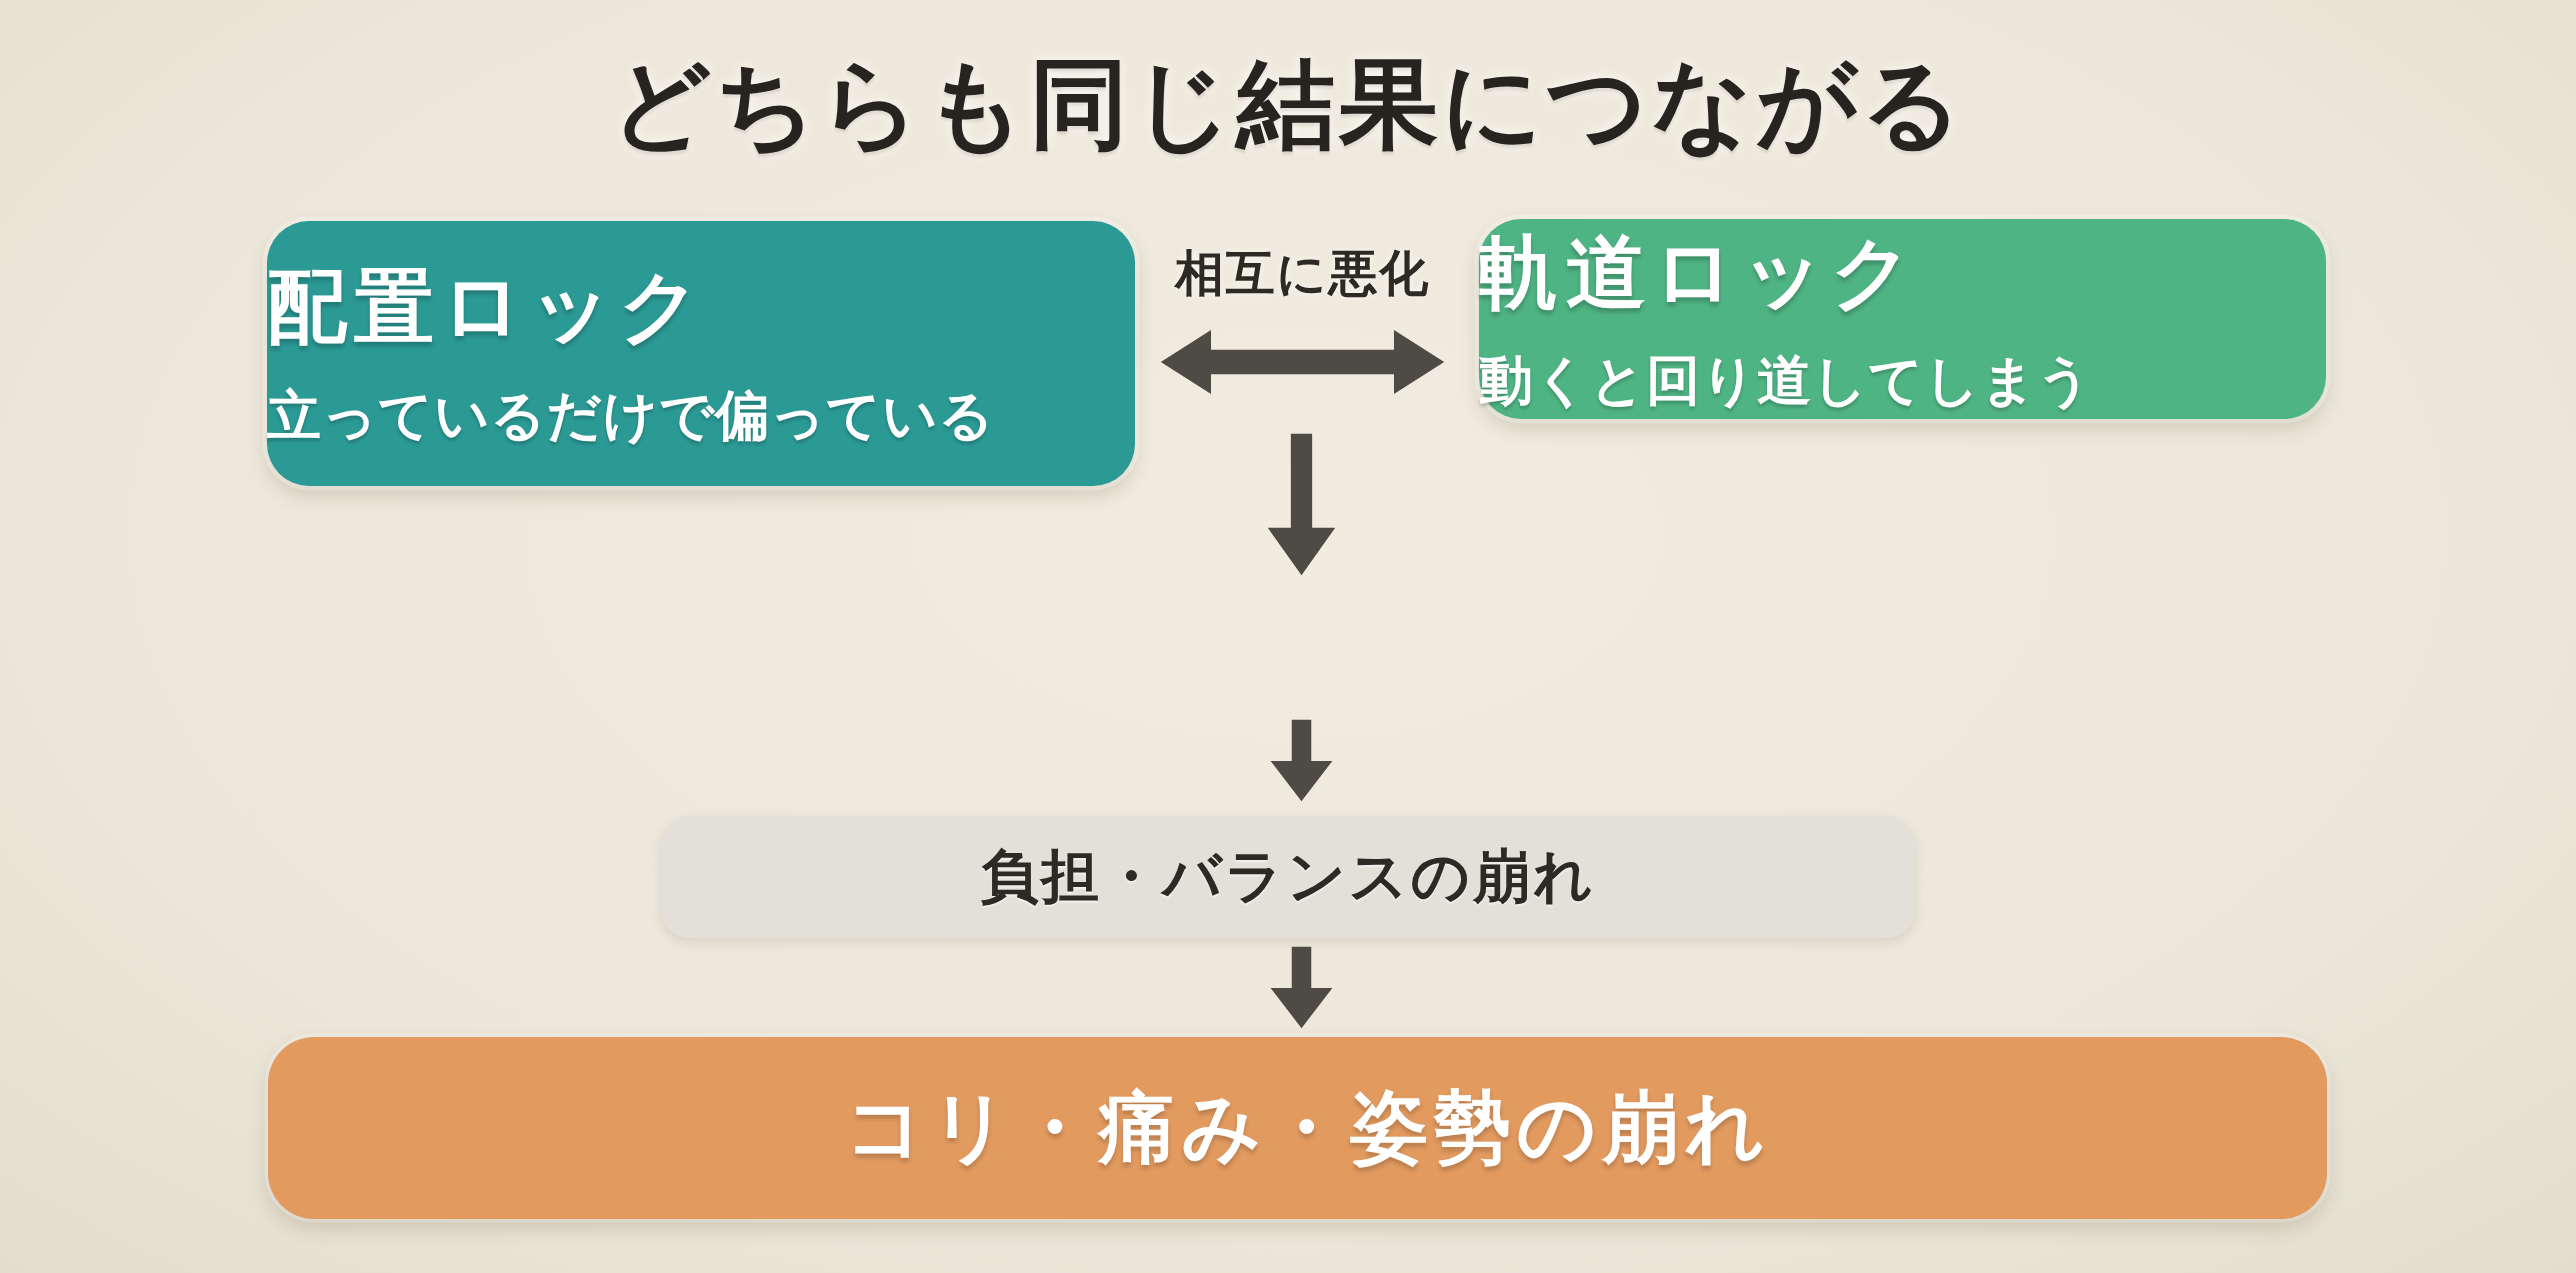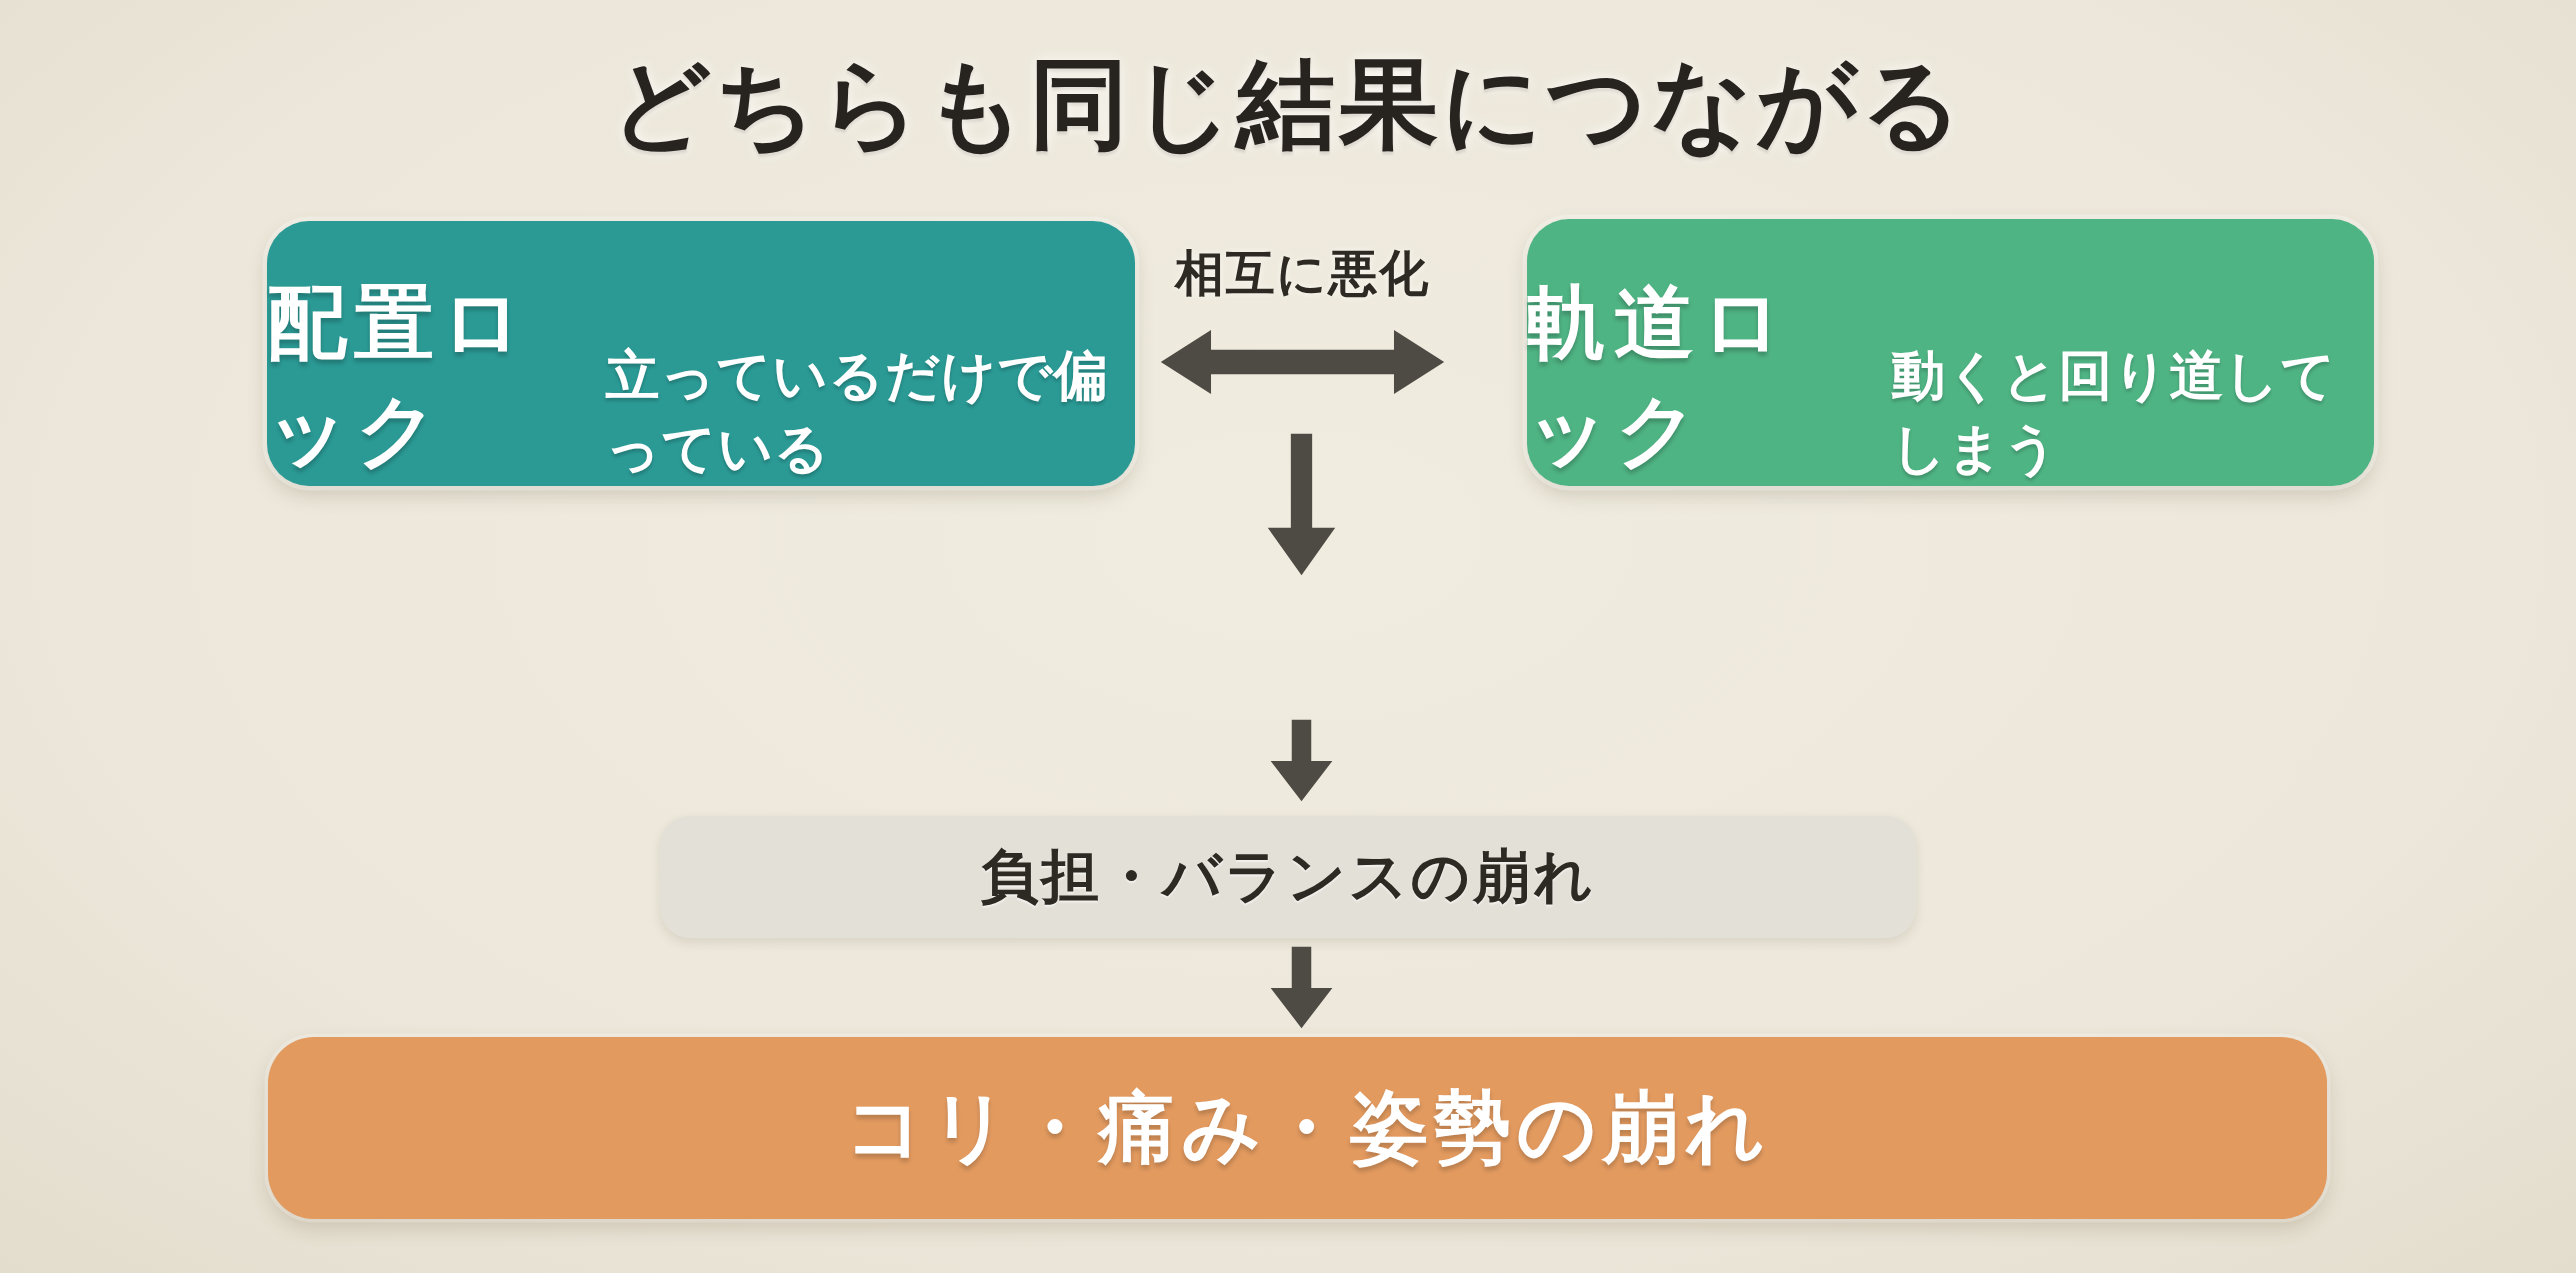--- a/index.html
+++ b/index.html
@@ -32,28 +32,28 @@
     text-align:center;
     font-size:99px;
     font-weight:800;
     letter-spacing:3.5px;
     color:var(--title-text);
     text-shadow:0 0 12.4px rgba(255,255,255,0.85), 0 2.7px 2.7px rgba(60,50,40,0.18);
   }
   .lock-box{
     position:absolute;
     border-radius:42px;
-    display:flex;flex-direction:row;
-    align-items:flex-end;justify-content:center;
+    display:flex;flex-direction:column;
+    align-items:flex-start;justify-content:center;
     gap:17.7px;
     color:var(--light-text);
     box-shadow:0 0 0 4.4px rgba(255,255,255,0.30), 0 8.8px 19.5px rgba(95,85,60,0.22);
   }
   .lock-box.teal{left:267px;top:221px;width:868px;height:265px;background:var(--teal-box);}
-  .lock-box.green{left:1479px;top:219px;width:847px;height:267px;background:var(--green-box);margin-left:48px;}
+  .lock-box.green{left:1479px;top:219px;width:847px;height:200px;background:var(--green-box);}
   .lock-title{
     font-size:80px;font-weight:800;letter-spacing:7px;
     text-shadow:0 3.5px 4.4px rgba(0,0,0,0.22);
   }
   .lock-sub{
     font-size:54px;font-weight:700;letter-spacing:0.9px;
     text-shadow:0 2.7px 3.5px rgba(0,0,0,0.20);
   }
   .relation-label{
     position:absolute;

